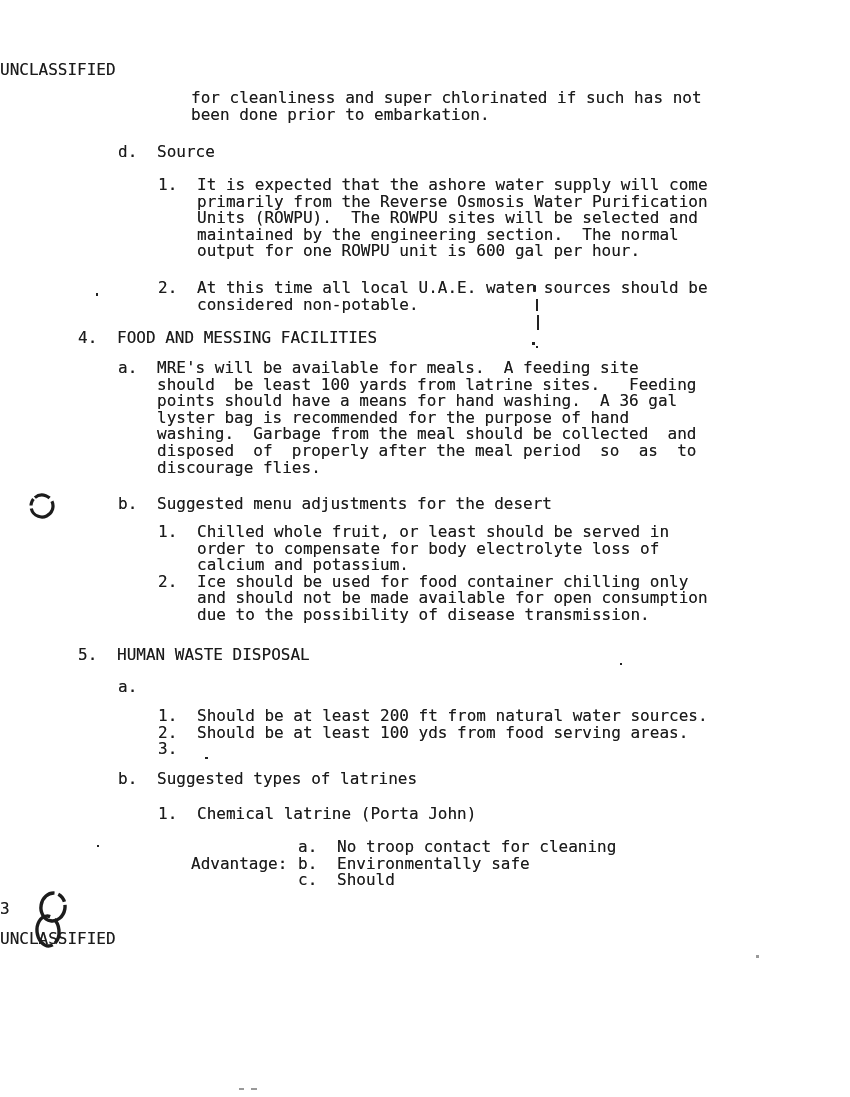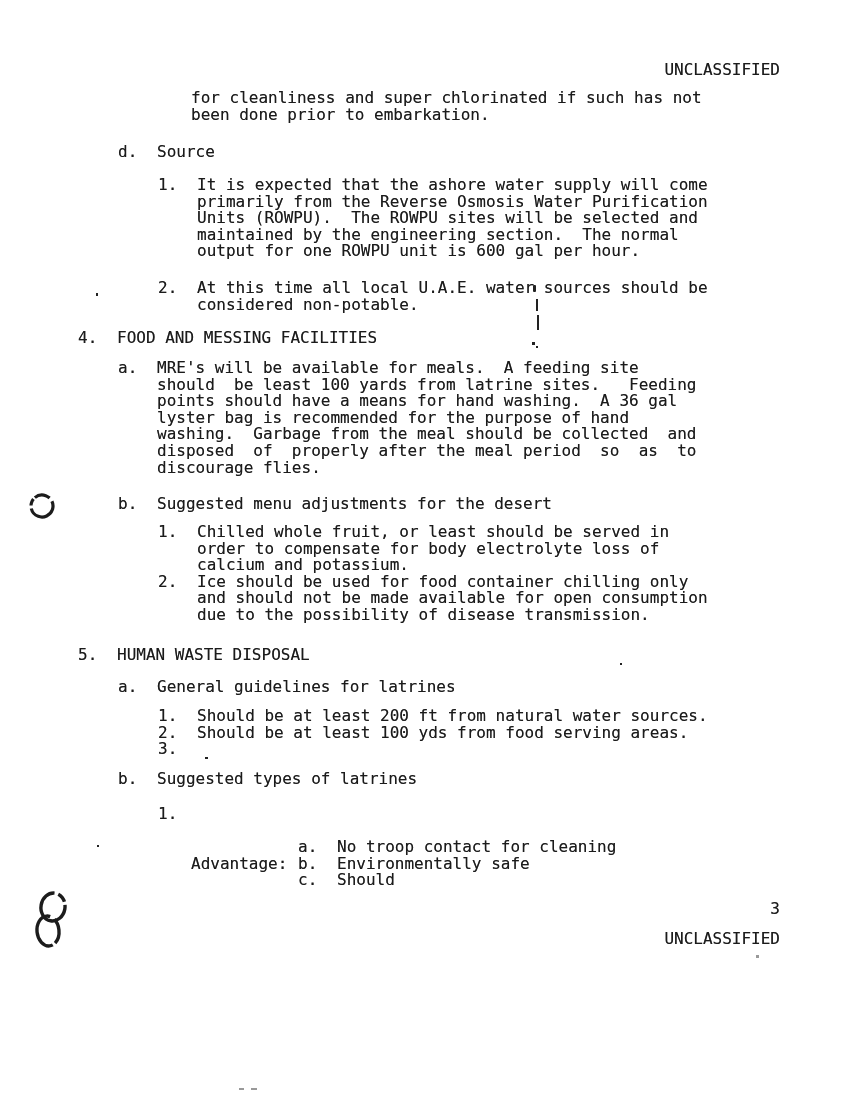--- a/index.html
+++ b/index.html
@@ -12,21 +12,21 @@
     font-size:16px;
     line-height:16.6px;
     color:#1b1b1b;
     text-shadow:0 0 0.4px rgba(20,20,20,.55);
     overflow:hidden;
   }
   .abs{position:absolute;}
   .row{position:absolute;display:flex;align-items:flex-start;}
   .num{flex:0 0 39px;white-space:pre;}
   .txt{white-space:pre-wrap;max-width:600px;}
-  .center{position:absolute;left:0;width:780px;text-align:right;white-space:pre;}
+  .center{position:absolute;left:0;width:780px;text-align:left;white-space:pre;}
   .col{display:flex;flex-direction:column;}
   .subrow{display:flex;align-items:flex-start;}
   .advlabel{flex:0 0 107px;white-space:pre;}
   
   .mark{position:absolute;background:#222;}
   .mark.faint{background:#999;}
   svg.artifact{position:absolute;}
 </style>
 </head>
 <body>
@@ -94,21 +94,20 @@
     </div>
   </div>
 
   <div class="row" style="top:647px;left:78px;">
     <span class="num">5.</span>
     <span class="txt">HUMAN WASTE DISPOSAL</span>
   </div>
 
   <div class="row" style="top:679px;left:118px;">
     <span class="num">a.</span>
-    <span class="txt">General guidelines for latrines</span>
   </div>
 
   <div class="abs col" style="top:708px;left:158px;">
     <div class="subrow">
       <span class="num">1.</span>
       <span class="txt">Should be at least 200 ft from natural water sources.</span>
     </div>
     <div class="subrow">
       <span class="num">2.</span>
       <span class="txt">Should be at least 100 yds from food serving areas.</span>
@@ -118,20 +117,21 @@
     </div>
   </div>
 
   <div class="row" style="top:771px;left:118px;">
     <span class="num">b.</span>
     <span class="txt">Suggested types of latrines</span>
   </div>
 
   <div class="row" style="top:806px;left:158px;">
     <span class="num">1.</span>
+    <span class="txt">Chemical latrine (Porta John)</span>
   </div>
 
   <div class="row" style="top:839px;left:191px;align-items:center;">
     <span class="advlabel">Advantage:</span>
     <div class="col">
       <div class="subrow">
         <span class="num">a.</span>
         <span class="txt">No troop contact for cleaning</span>
       </div>
       <div class="subrow">

